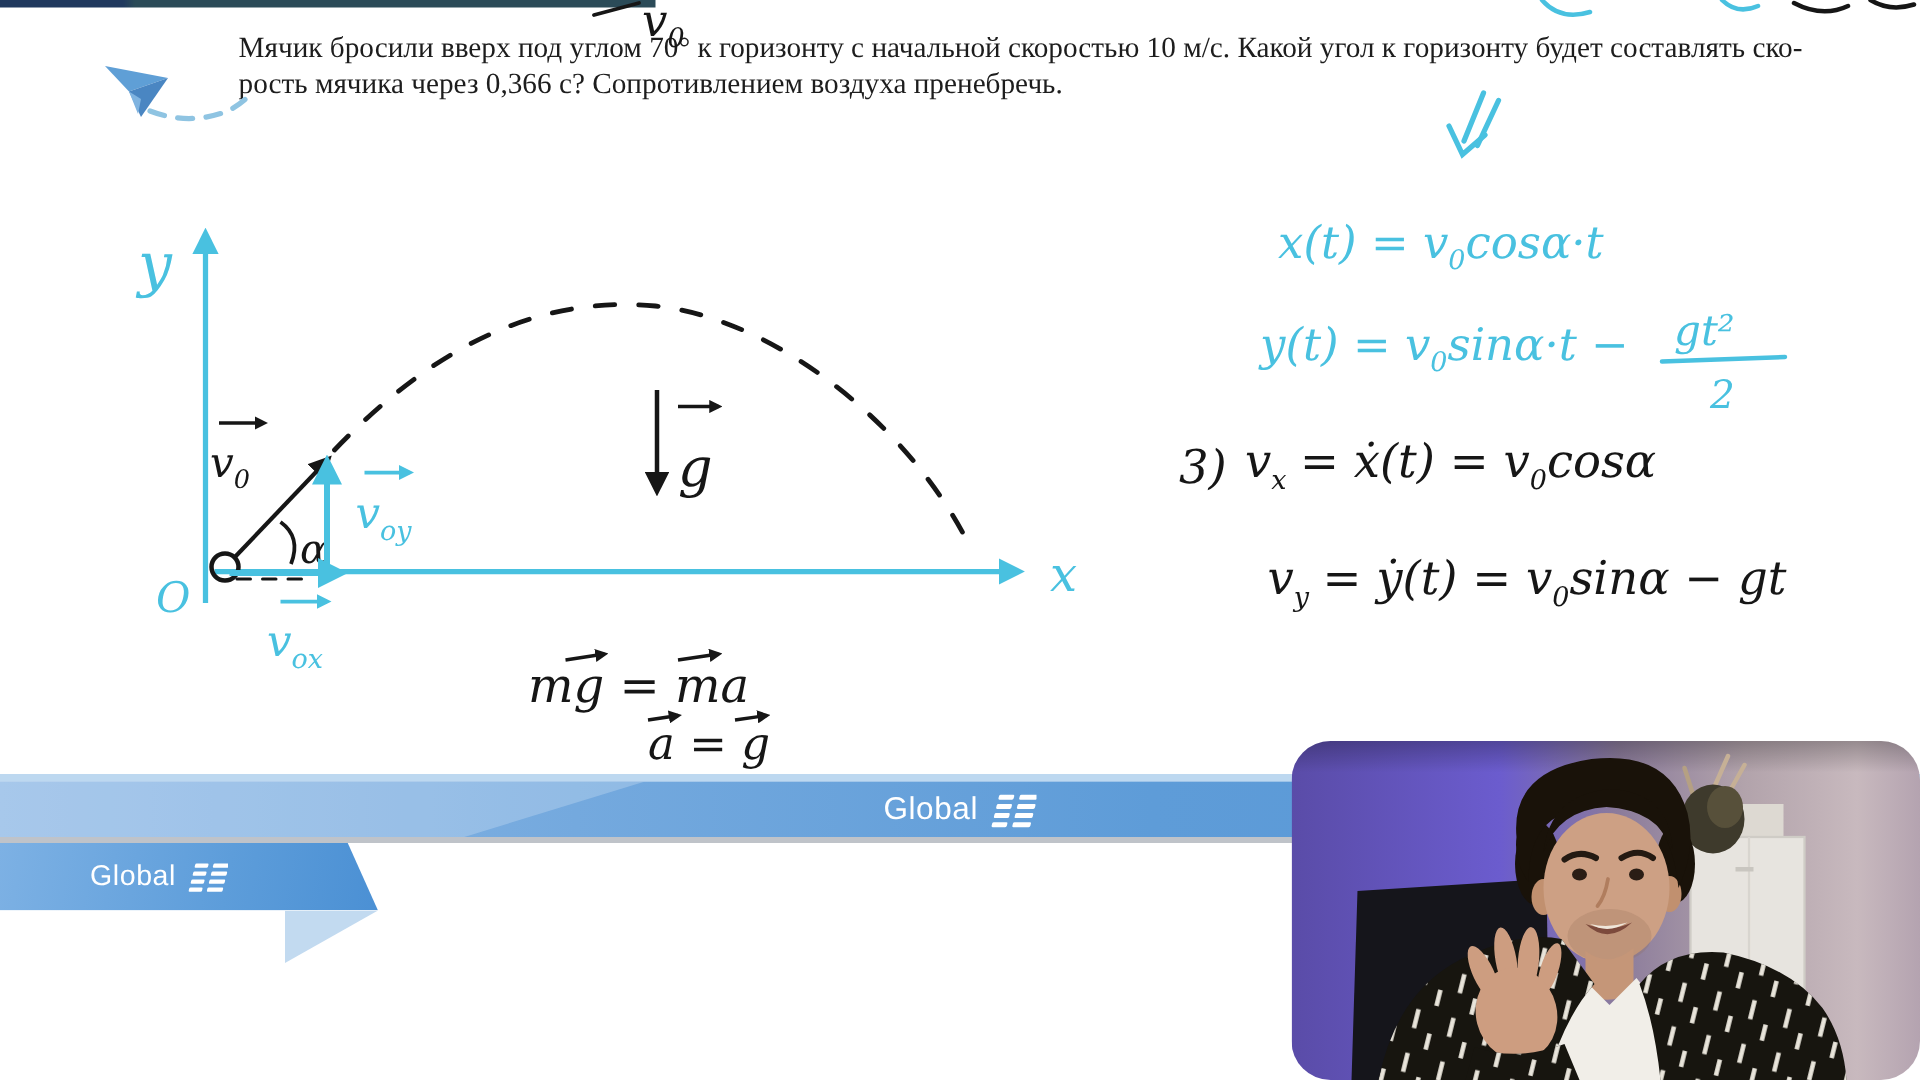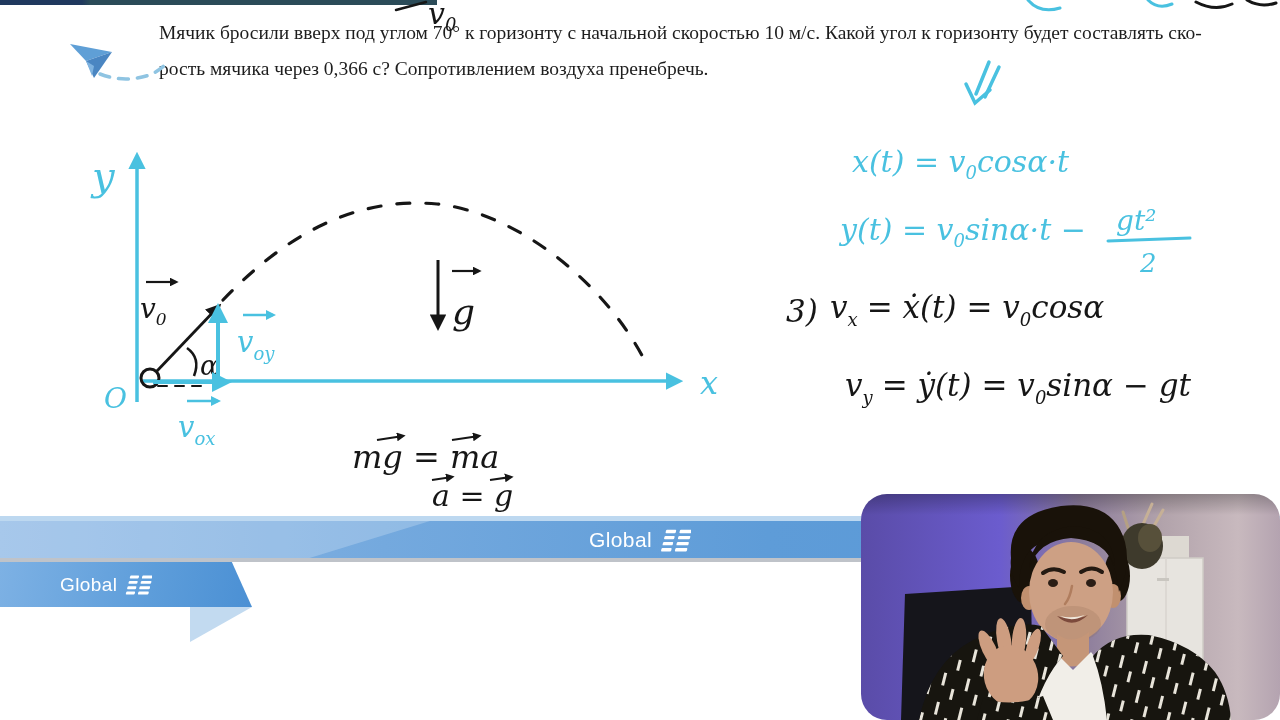--- a/index.html
+++ b/index.html
@@ -6,21 +6,21 @@
   .stage{position:relative;width:1280px;height:720px;background:#ffffff;overflow:hidden;
          font-family:"Liberation Sans",sans-serif;}
   
   .top-strip{position:absolute;left:0;top:0;width:437px;height:5px;
     background:linear-gradient(90deg,#20395e 0px,#20395e 82px,#2b4b58 90px,#2b4b58 100%);}
   
   .problem{position:absolute;left:0;top:0;width:1280px;color:#1d1d1d;
     font-family:"Liberation Serif","DejaVu Serif",serif;font-size:19.5px;line-height:23px;}
   .pline{position:absolute;white-space:nowrap;}
   .pline.l1{left:159px;top:21px;}
-  .pline.l2{left:159px;top:45px;margin-top:12px;}
+  .pline.l2{left:159px;top:45px;}
   
   .board{position:absolute;left:0;top:0;width:1280px;height:720px;z-index:1;pointer-events:none;}
   .hand{font-family:"DejaVu Serif",serif;font-style:italic;}
   
   .banner-wide{position:absolute;left:0;top:516px;width:1280px;height:46px;z-index:2;}
   .banner-topline{position:absolute;left:0;top:0;width:100%;height:5px;background:#bdd8f0;}
   .banner-bar{position:absolute;left:0;top:5px;width:100%;height:37px;
     background:linear-gradient(90deg,#8fb9e6 0%,#74a9de 30%,#5e9cd8 60%,#5796d6 100%);
     display:flex;align-items:center;justify-content:center;}
   .banner-highlight{position:absolute;left:0;top:0;width:430px;height:100%;

